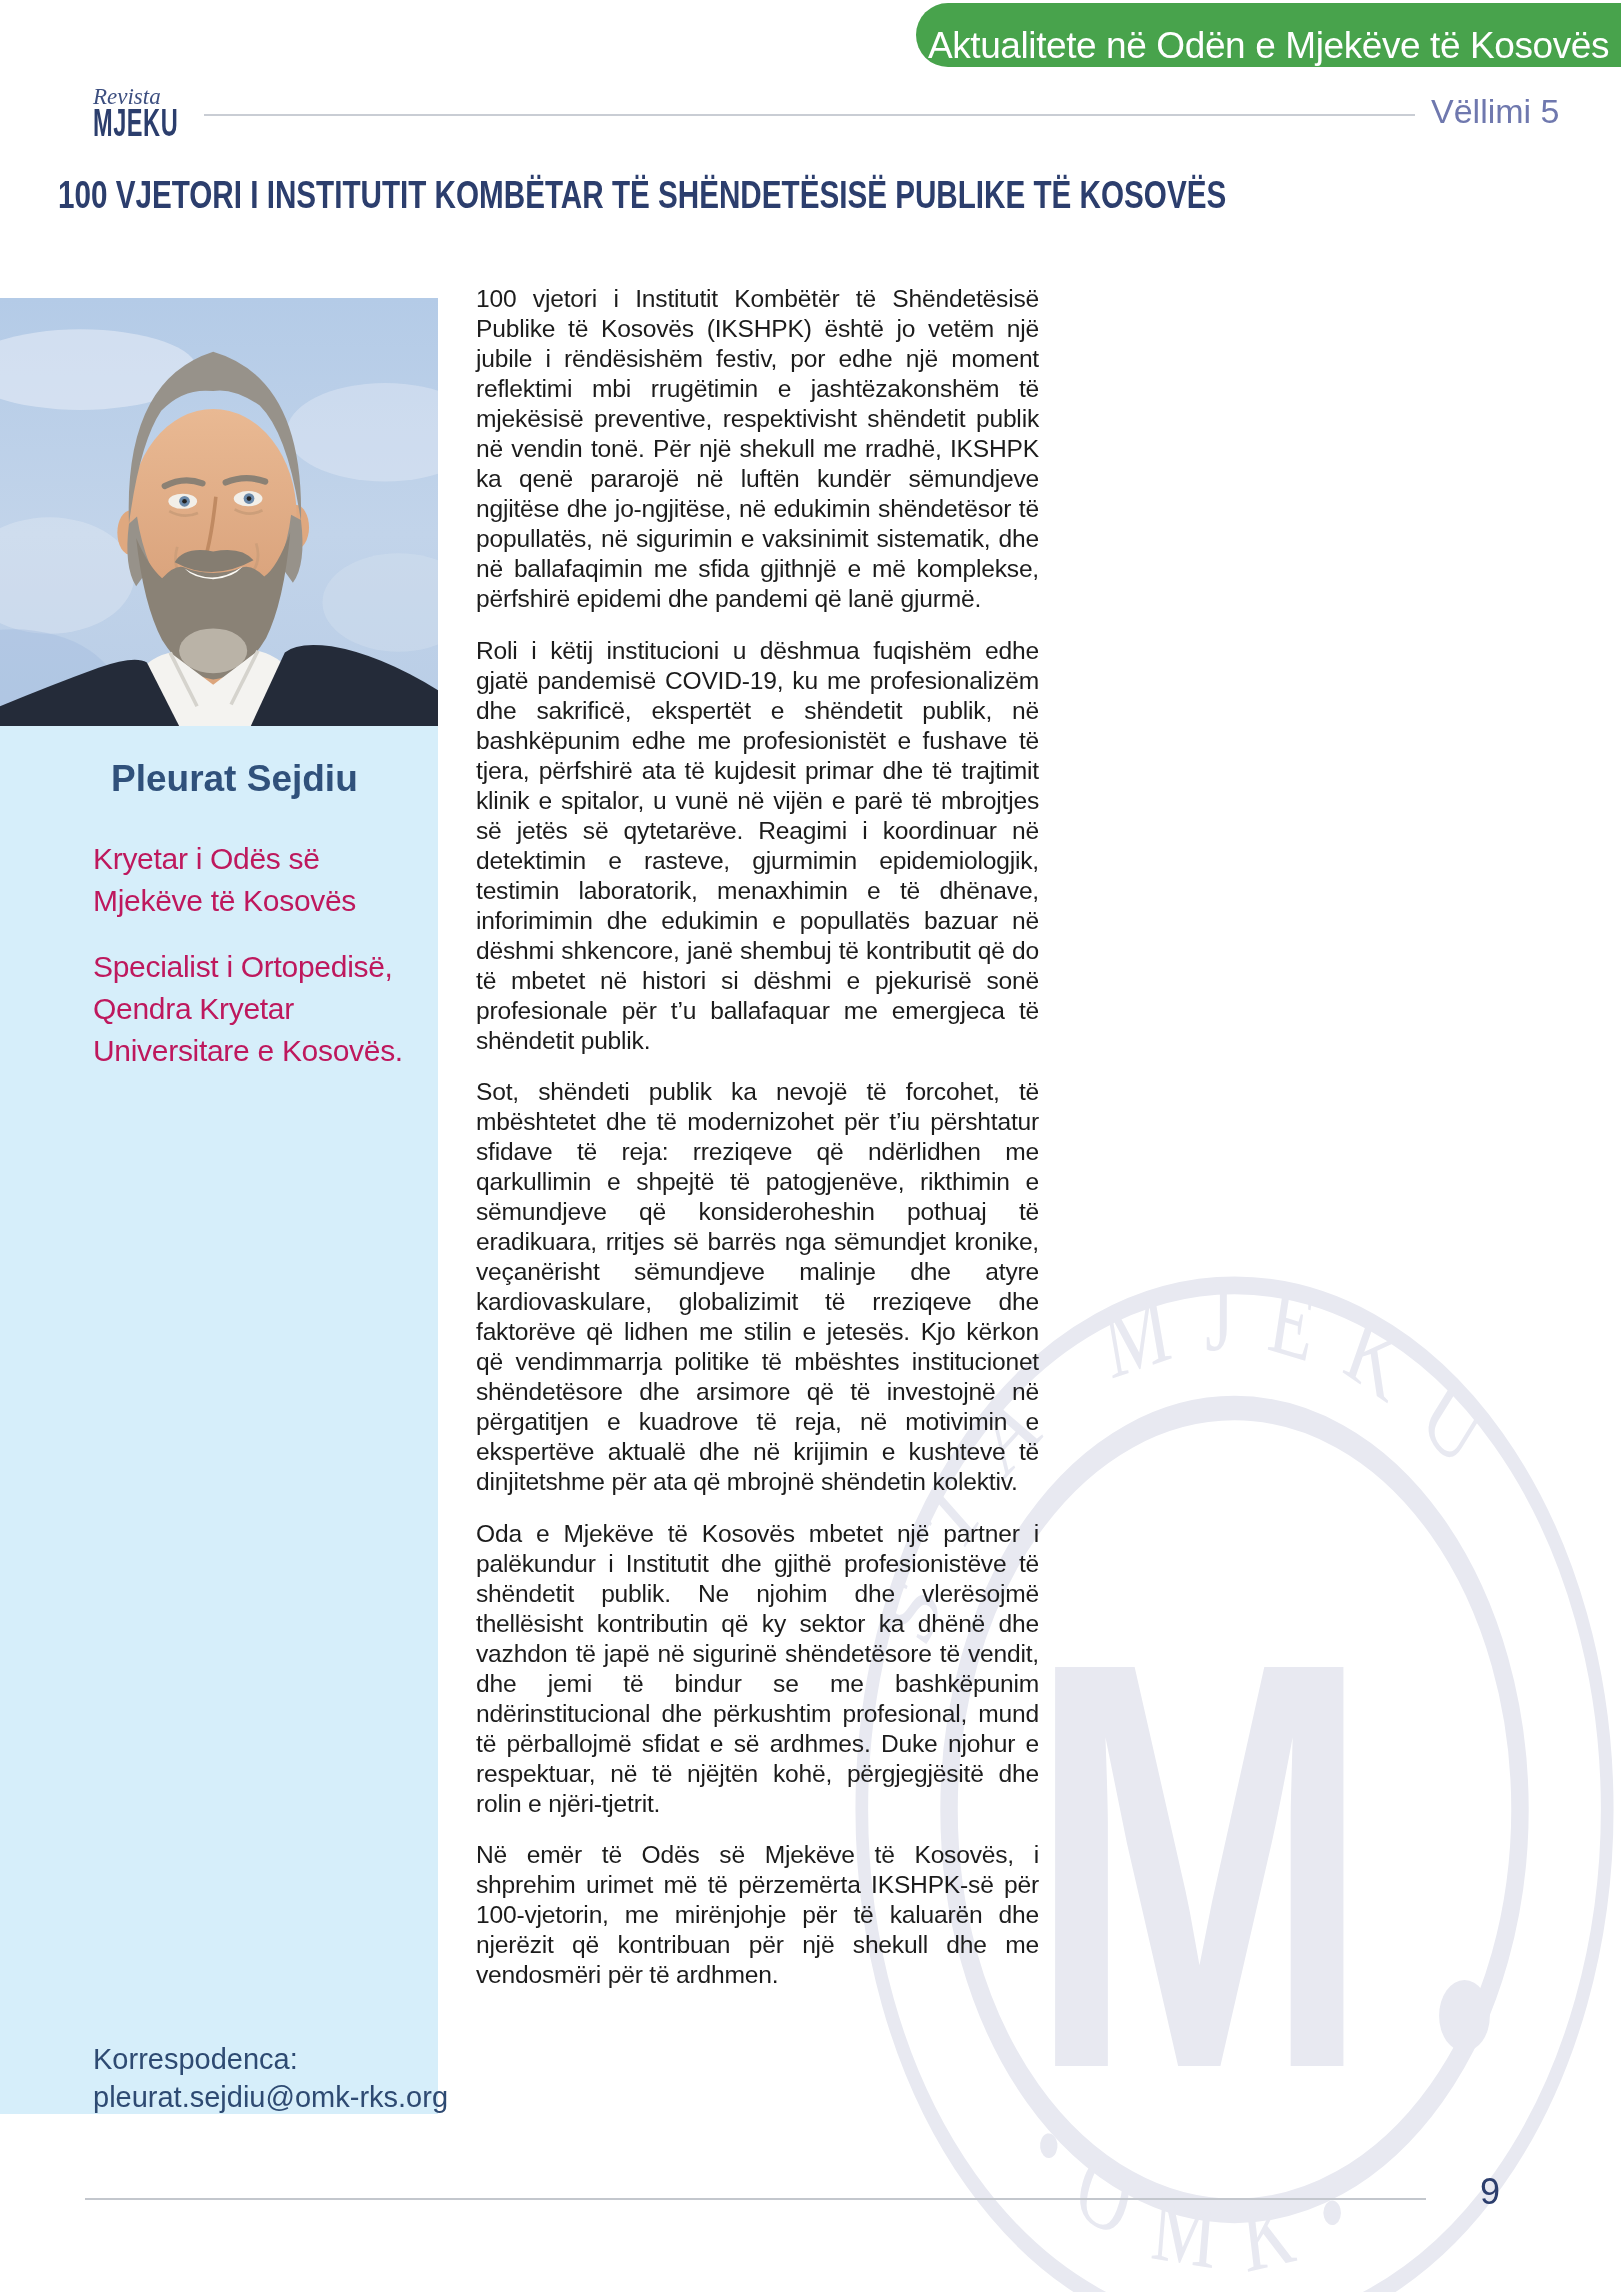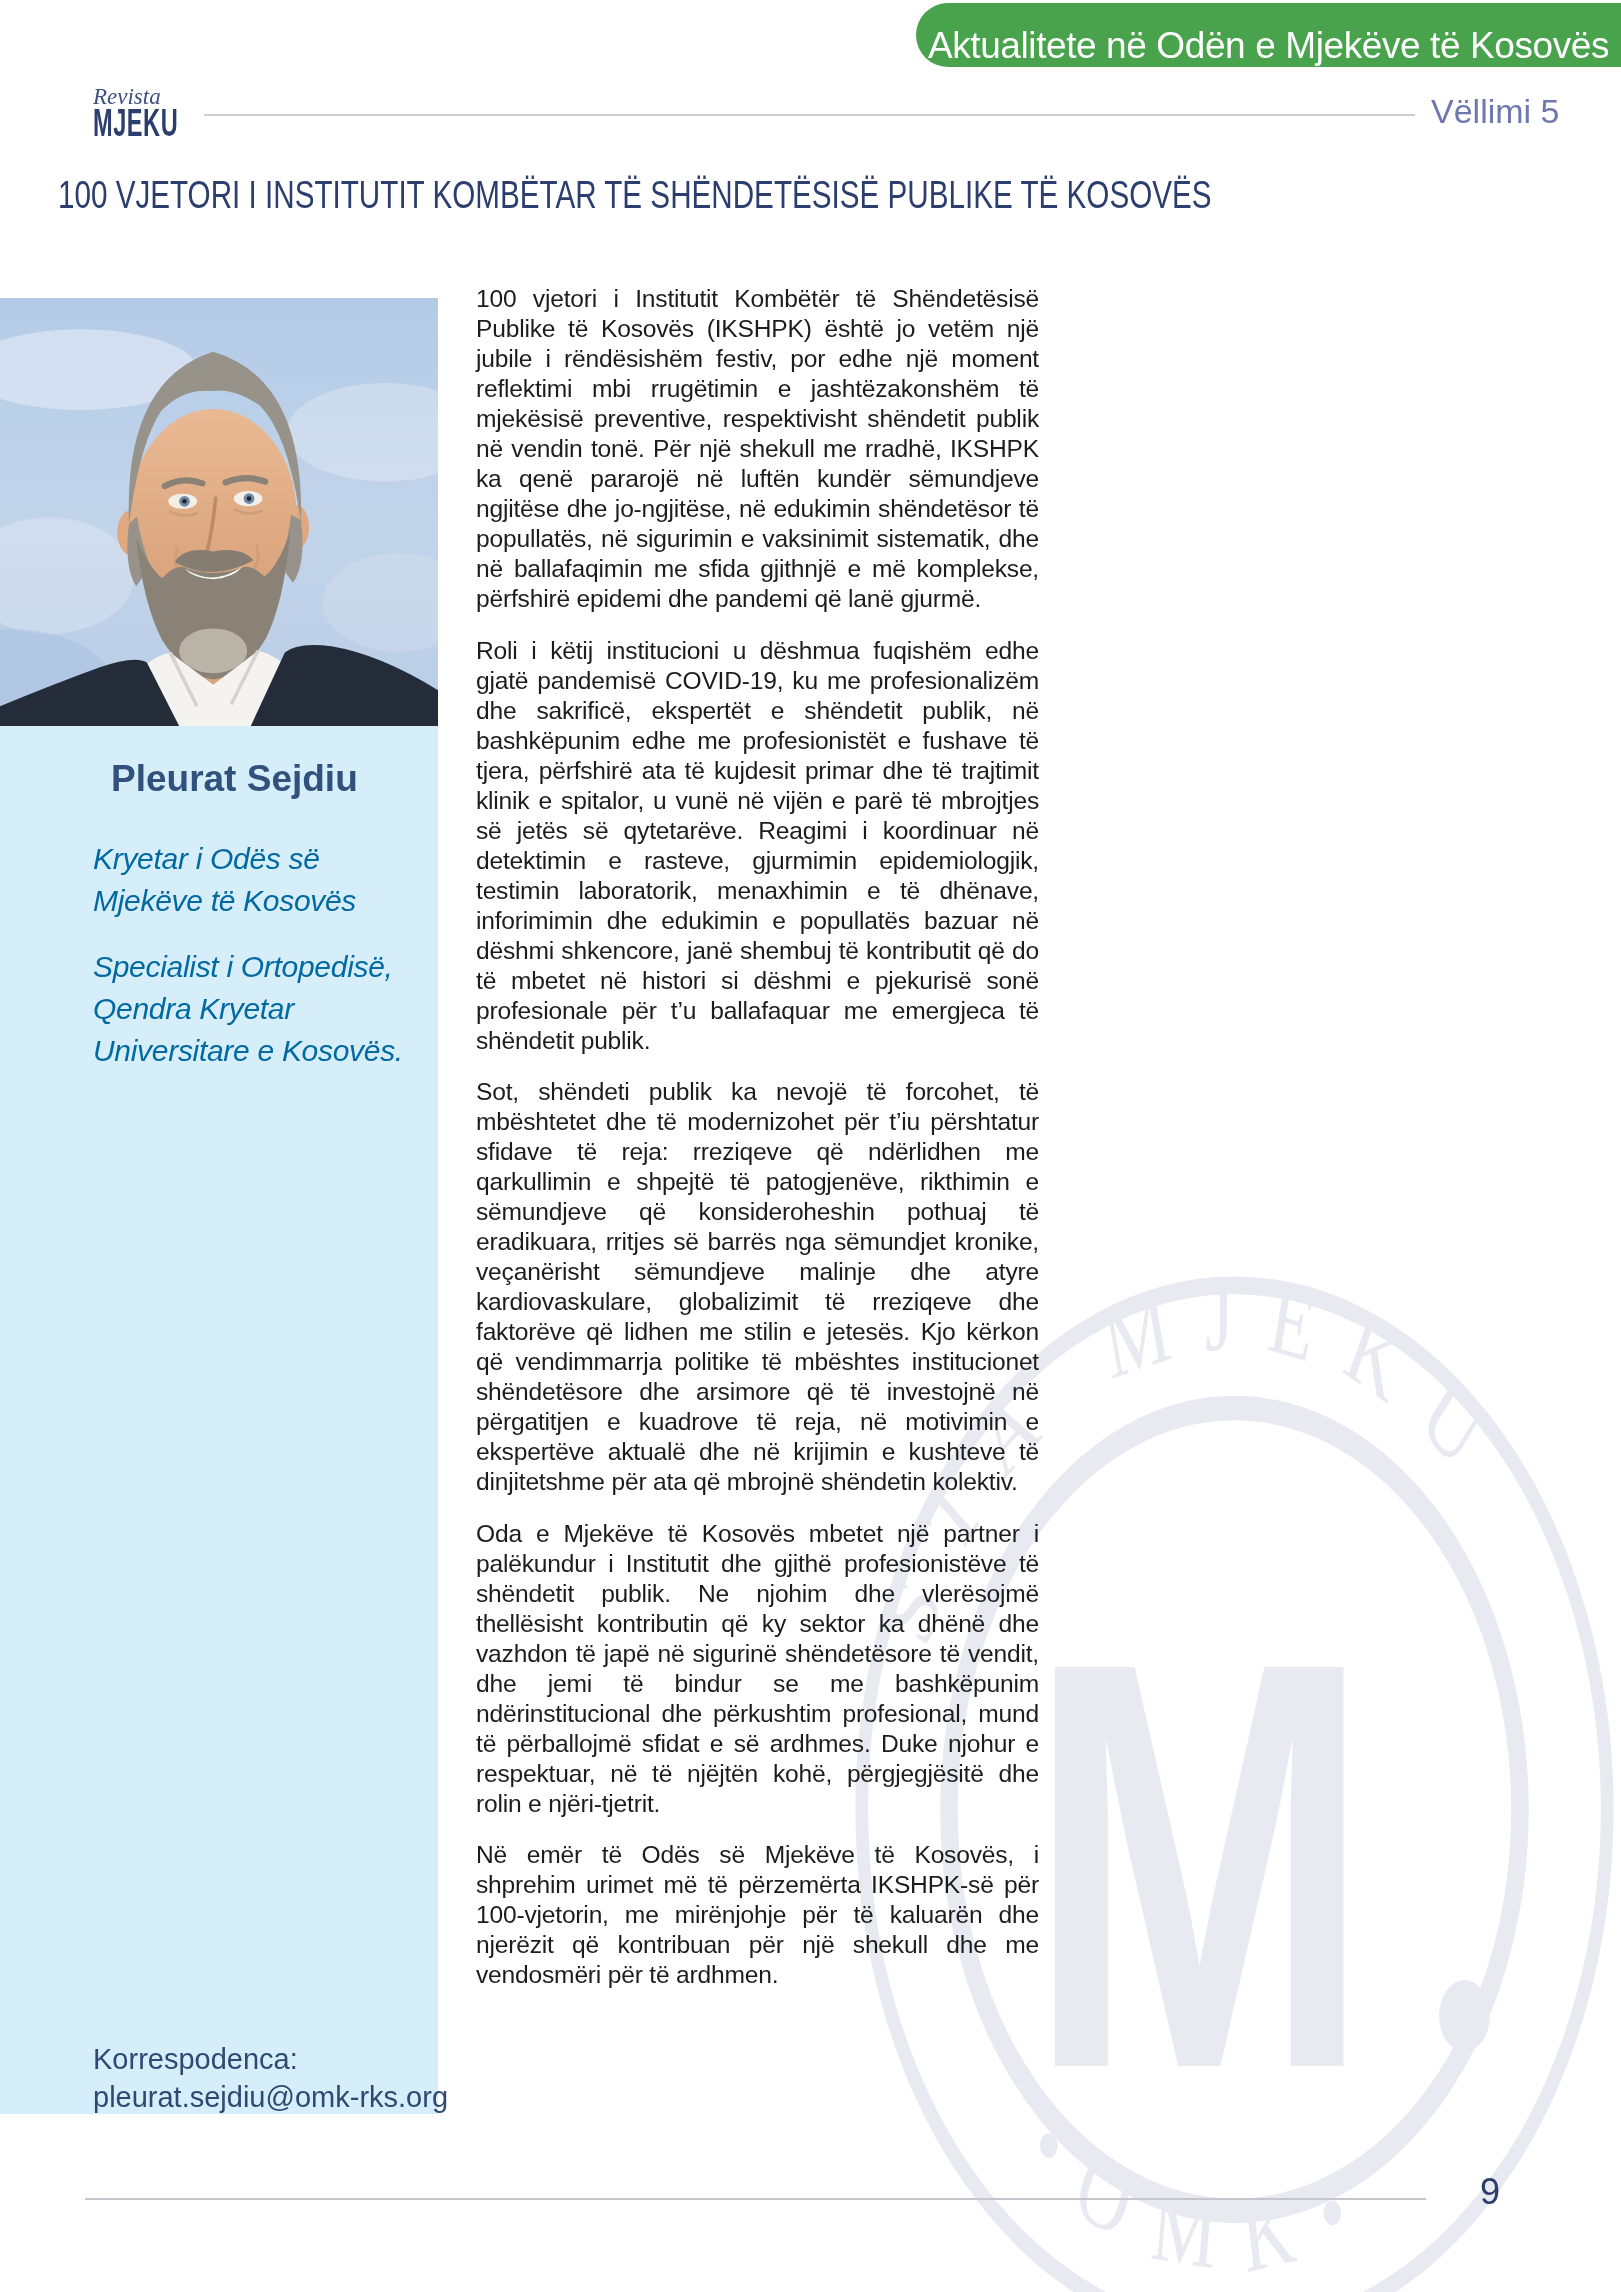--- a/index.html
+++ b/index.html
@@ -35,21 +35,21 @@
     background:var(--rule-gray,#c9cdd4); z-index:2;
   }
   .volume-label {
     position:absolute; left:1431px; top:92px; font-size:34px;
     color:var(--volume-text,#6f78ae); z-index:3;
   }
 
   
   .article-title {
     position:absolute; left:58px; top:174px; z-index:3;
-    font-size:38px; font-weight:400; color:var(--navy,#2c3e6d);
+    font-size:38px; font-weight:700; color:var(--navy,#2c3e6d);
     white-space:nowrap; margin:0;
   }
   .article-title .title-inner {
     display:inline-block; transform:scaleX(0.78); transform-origin:left center;
     letter-spacing:0;
   }
 
   
   .sidebar-panel {
     position:absolute; left:0; top:298px; width:438px; height:1816px;
@@ -57,22 +57,22 @@
   }
   .portrait-photo {
     position:absolute; left:0; top:298px; width:438px; height:428px; z-index:2;
   }
   .person-name {
     position:absolute; left:111px; top:758px; z-index:2;
     font-size:37px; color:var(--sidebar-text,#30517b);font-weight:bold;
   }
   .person-role {
     position:absolute; left:93px; width:333px; z-index:2;
-    font-style:italic; font-size:30px; line-height:42px;
-    letter-spacing:-0.3px; color:#0369a1;
+    font-size:30px; line-height:42px;
+    letter-spacing:-0.3px; color:#be185d;
   }
   .person-role.primary   { top:838px; }
   .person-role.secondary { top:946px; }
   .correspondence {
     position:absolute; left:93px; top:2040px; z-index:2;
     font-size:29px; line-height:38px; color:#2e4a72;
   }
 
   
   .article-body {

